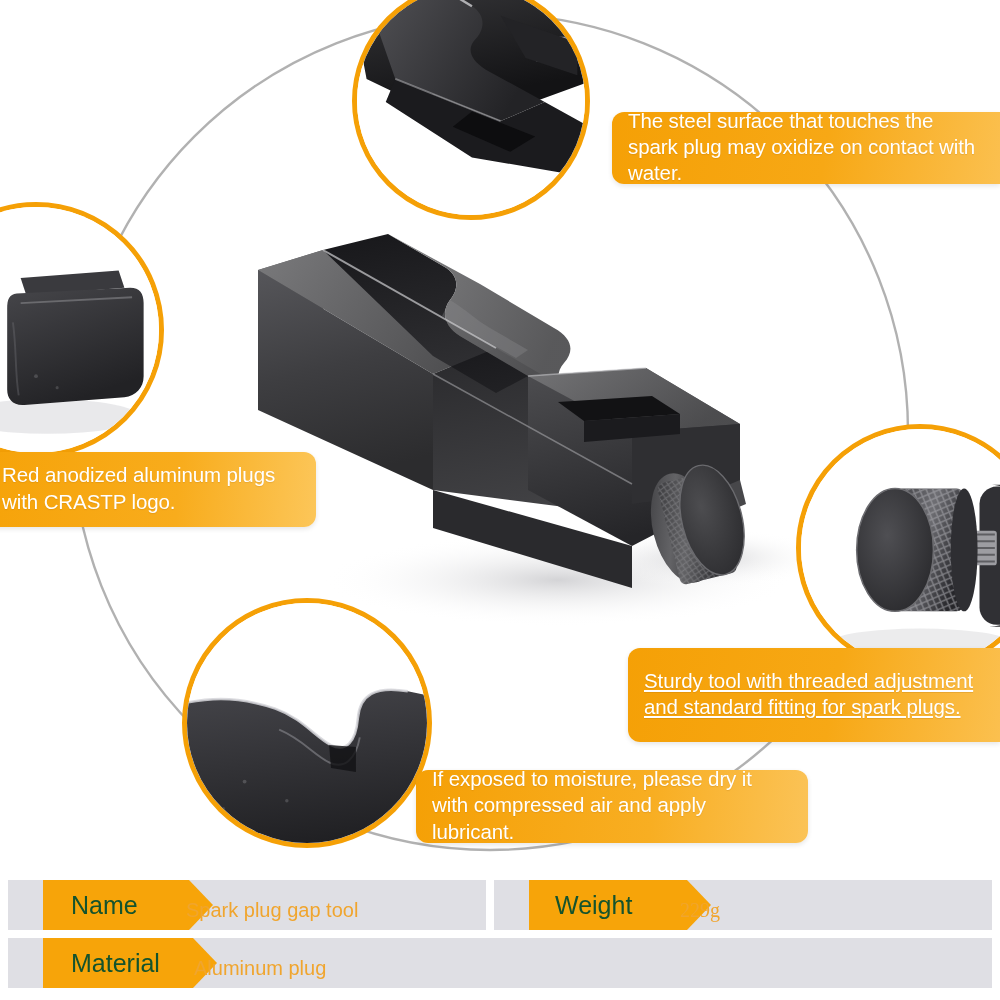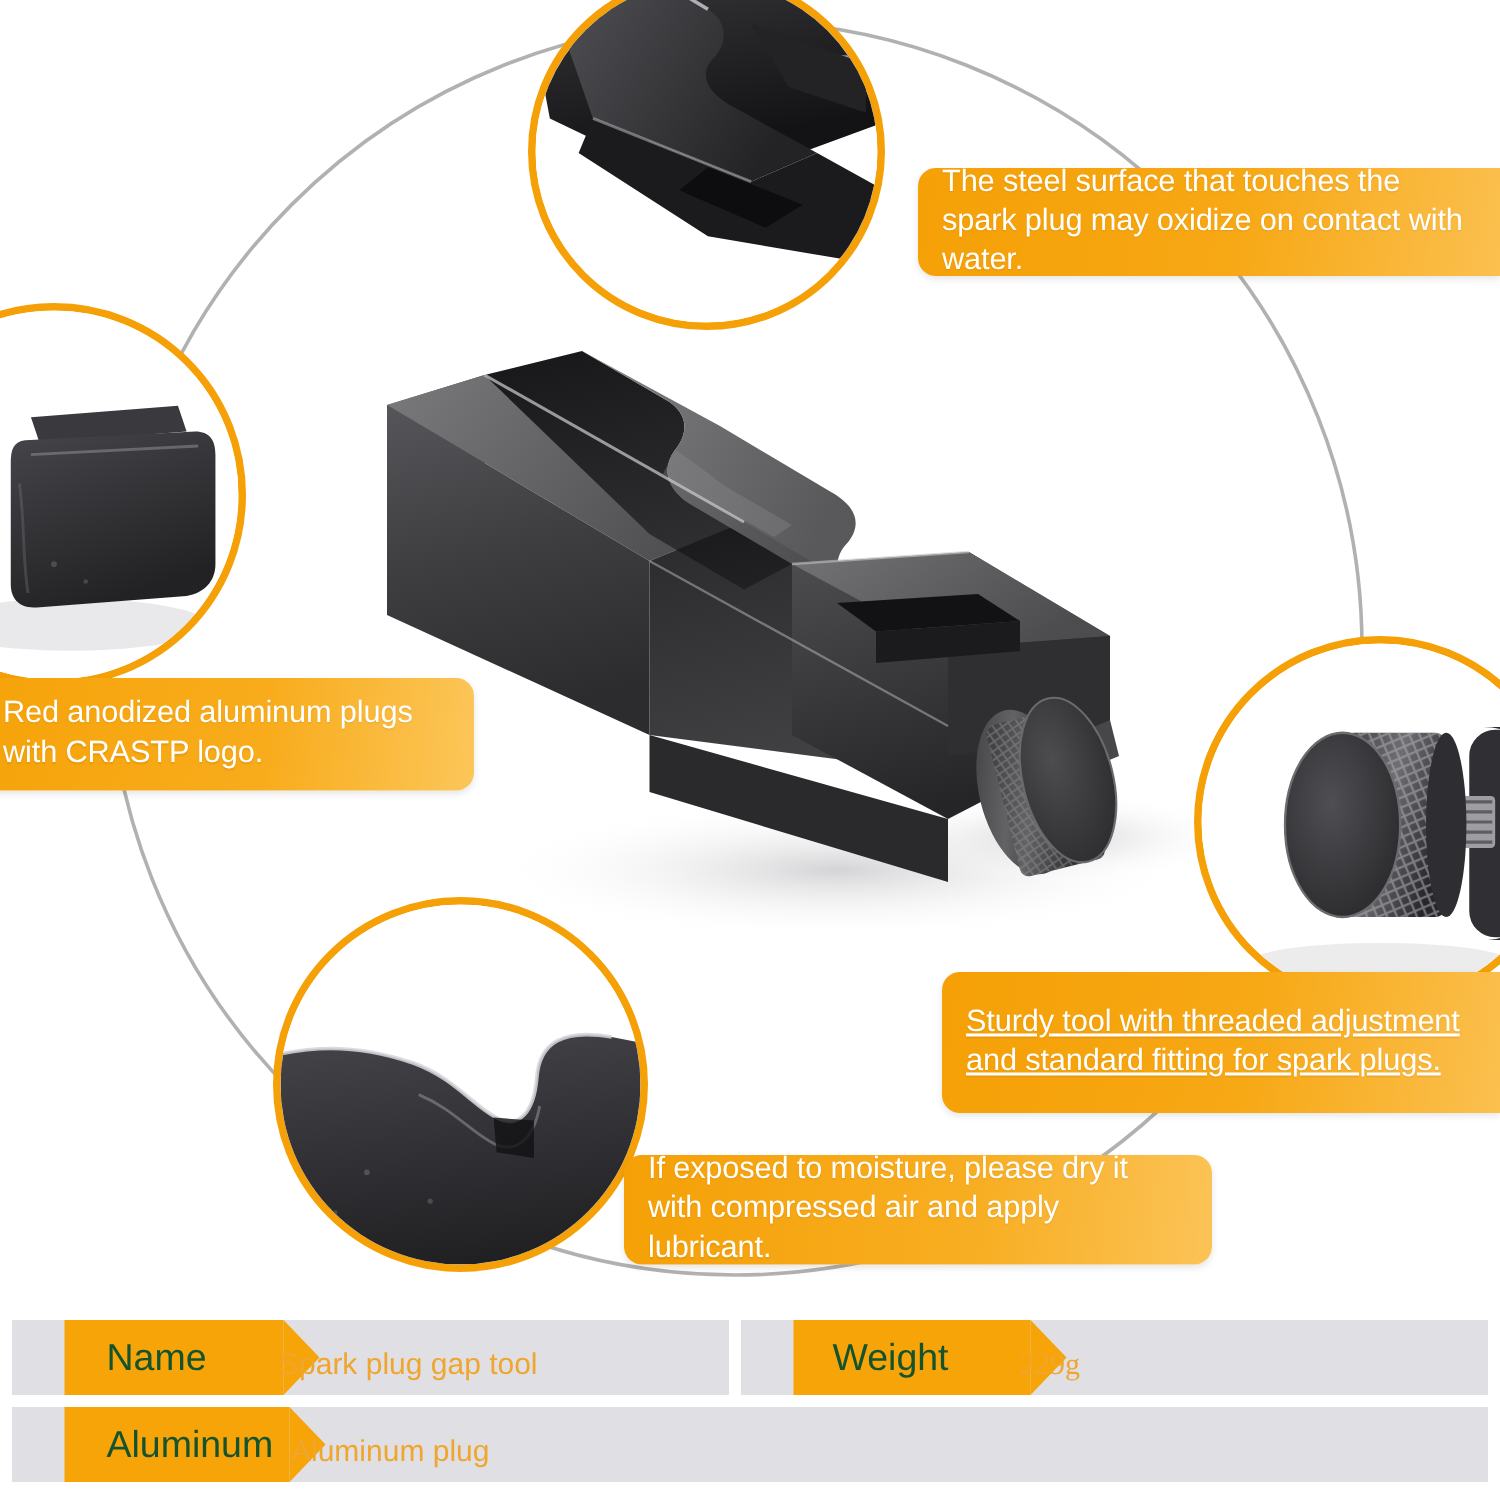--- a/index.html
+++ b/index.html
@@ -339,19 +339,19 @@
       <div class="spec-key" style="left:0;width:146px;">Name</div>
       <div class="spec-val" style="left:178px;">Spark plug gap tool</div>
 
       <div class="spec-cell" style="left:486px;width:498px;"></div>
       <div class="spec-key" style="left:486px;width:158px;padding-left:26px;text-align:center;">Weight</div>
       <div class="spec-val" style="left:672px;font-family:Liberation Serif, serif;">229g</div>
     </div>
 
     <div class="spec-row">
       <div class="spec-cell" style="left:0;width:984px;"></div>
-      <div class="spec-key" style="left:0;width:150px;">Aluminum</div>
+      <div class="spec-key" style="left:0;width:150px;">Material</div>
       <div class="spec-val" style="left:186px;">Aluminum plug</div>
     </div>
 
   </div>
 
 </div>
 
 </body></html>

